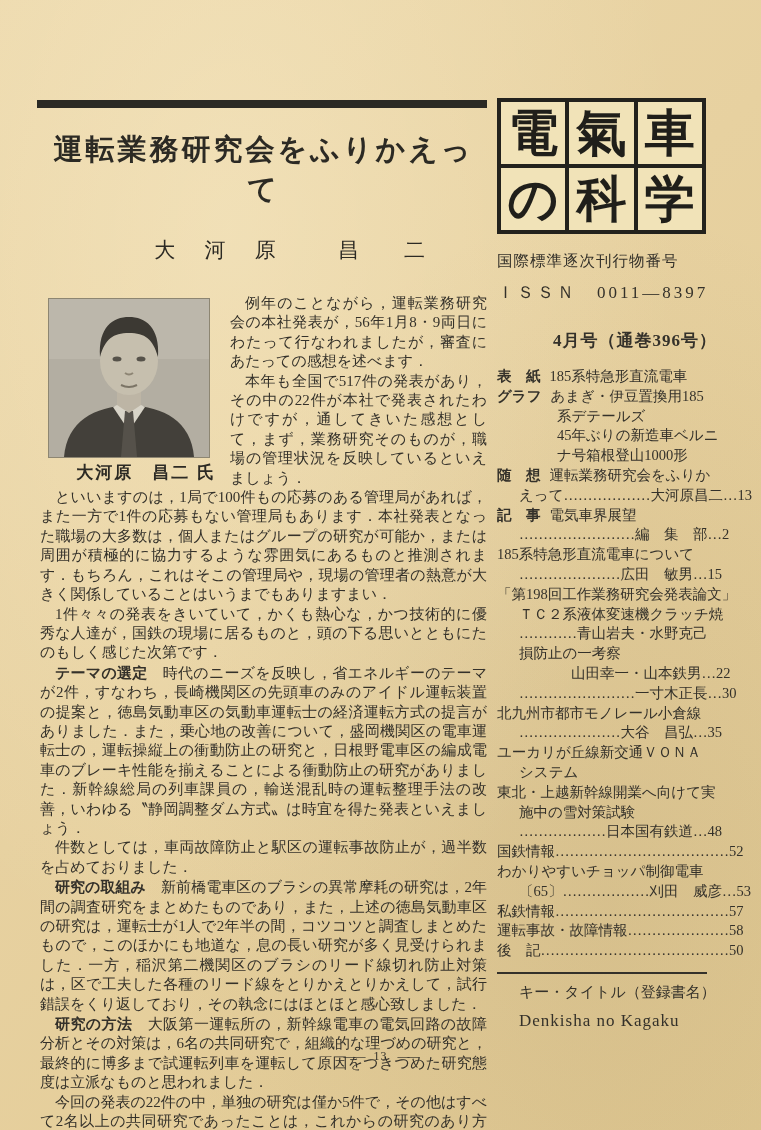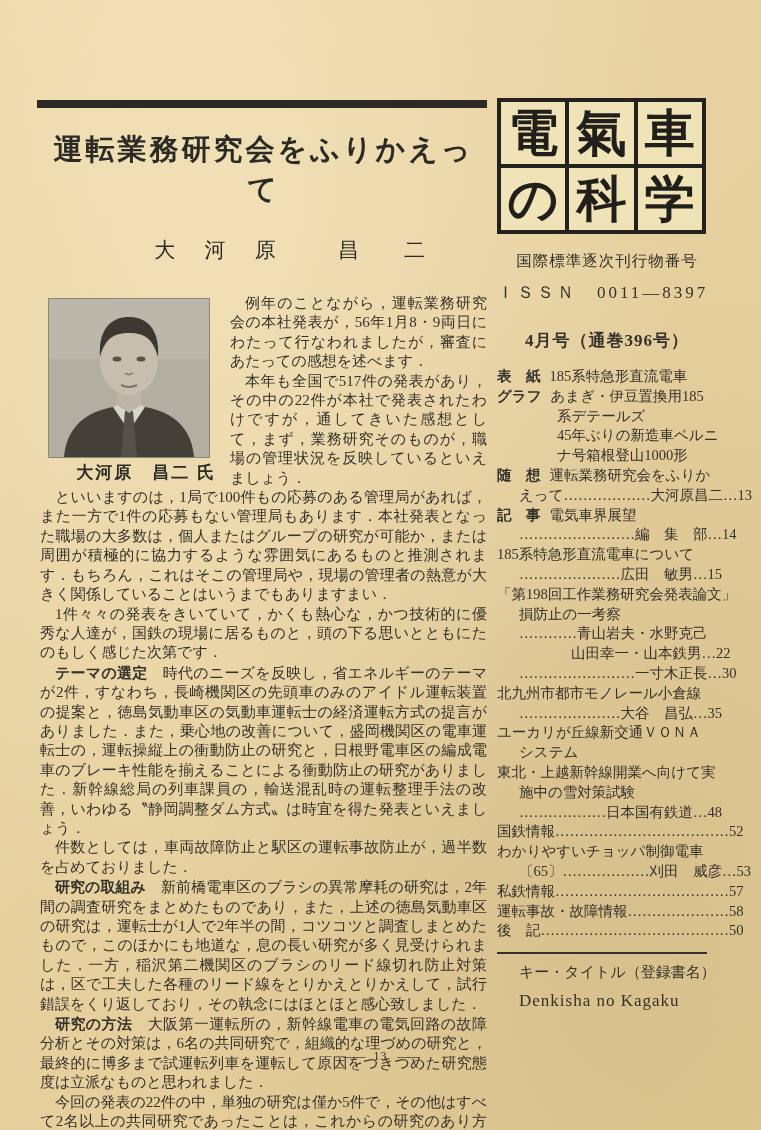--- a/index.html
+++ b/index.html
@@ -25,23 +25,23 @@
     text-align:right;letter-spacing:2px;margin-top:5px;color:#2c2a24;}
   .body-text p{margin:0;text-indent:1em;}
   .lead{font-family:"Liberation Sans","DejaVu Sans",sans-serif;font-weight:bold;}
 
   
   .right-col{position:absolute;left:497px;top:98px;width:220px;}
   .logo{width:201px;background:#23221d;border:4px solid #23221d;
     display:grid;grid-template-columns:repeat(3,1fr);gap:4px;}
   .logo-cell{background:#f1e3b8;height:62px;display:flex;align-items:center;justify-content:center;
     font-family:"Liberation Sans","DejaVu Sans",sans-serif;font-weight:900;font-size:50px;color:#201f1a;}
-  .issn-label{margin-top:17px;text-align:center;font-size:15.5px;letter-spacing:1px;}
+  .issn-label{margin-top:17px;text-align:left;font-size:15.5px;letter-spacing:1px;}
   .issn-number{margin-top:9px;font-size:17px;letter-spacing:3px;}
-  .issue{margin-top:25px;text-align:center;font-size:17px;font-weight:600;letter-spacing:1px;}
+  .issue{margin-top:25px;text-align:right;font-size:17px;font-weight:600;letter-spacing:1px;}
   .toc{margin-top:15px;font-size:14.5px;line-height:19.8px;}
   .toc-line{white-space:nowrap;}
   .toc-label{font-family:"Liberation Sans","DejaVu Sans",sans-serif;font-weight:bold;margin-right:9px;}
   .i1{padding-left:22px;}
   .i4{padding-left:60px;}
   .i5{padding-left:74px;}
   .toc-rule{border:none;border-top:2px solid #34312a;margin:11px 10px 0 0;}
   .key-label{padding-left:22px;margin-top:9px;font-size:15px;}
   .key-roman{padding-left:22px;margin-top:9px;font-size:17px;letter-spacing:1px;}
 
@@ -139,32 +139,33 @@
       <div class="toc-line i4"><span>45年ぶりの新造車ベルニ</span></div>
 
       <div class="toc-line i4"><span>ナ号箱根登山1000形</span></div>
 
       <div class="toc-line"><span class="toc-label">随　想</span><span>運転業務研究会をふりか</span></div>
 
       <div class="toc-line i1"><span>えって………………大河原昌二…13</span></div>
 
       <div class="toc-line"><span class="toc-label">記　事</span><span>電気車界展望</span></div>
 
-      <div class="toc-line i1"><span>……………………編　集　部…14</span></div>
+      <div class="toc-line i1"><span>……………………編　集　部…2</span></div>
 
       <div class="toc-line"><span>185系特急形直流電車について</span></div>
 
       <div class="toc-line i1"><span>…………………広田　敏男…15</span></div>
 
       <div class="toc-line"><span>「第198回工作業務研究会発表論文」</span></div>
 
+      <div class="toc-line i1"><span>ＴＣ２系液体変速機クラッチ焼</span></div>
+
+      <div class="toc-line i1"><span>…………青山岩夫・水野克己</span></div>
 
       <div class="toc-line i1"><span>損防止の一考察</span></div>
-
-      <div class="toc-line i1"><span>…………青山岩夫・水野克己</span></div>
 
       <div class="toc-line i5"><span>山田幸一・山本鉄男…22</span></div>
 
 
       <div class="toc-line i1"><span>……………………一寸木正長…30</span></div>
 
       <div class="toc-line"><span>北九州市都市モノレール小倉線</span></div>
 
       <div class="toc-line i1"><span>…………………大谷　昌弘…35</span></div>
 

